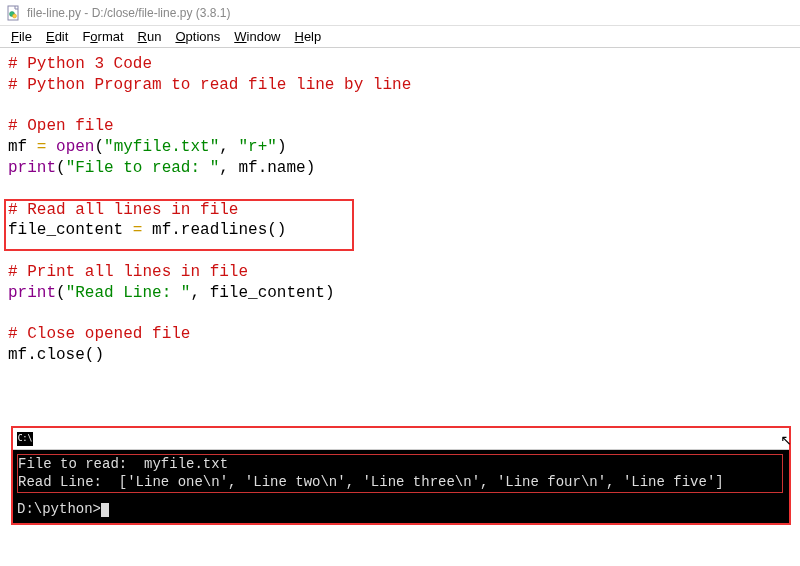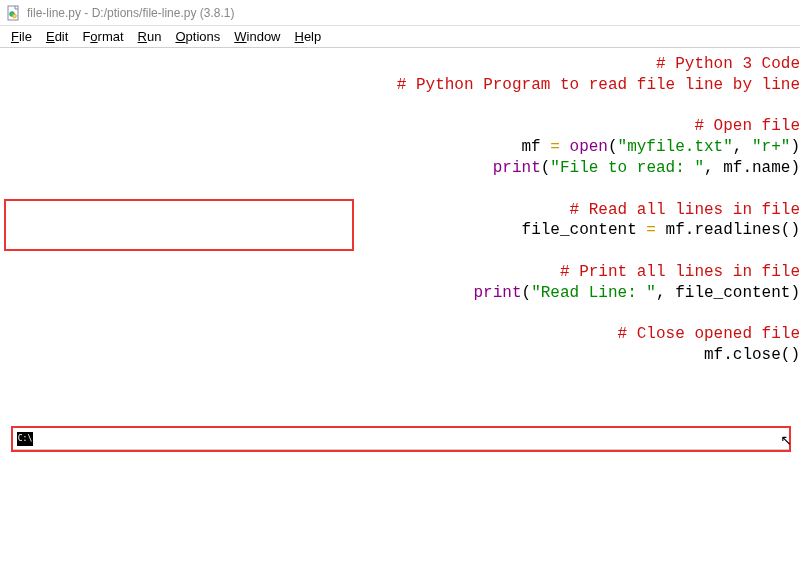--- a/index.html
+++ b/index.html
@@ -41,27 +41,26 @@
       text-align: right;
     }
     .menu-item {
       padding: 2px 7px;
       font-size: 13px;
       color: #000;
       cursor: default;
     }
     .menu-item u { text-decoration: underline; }
     .editor {
-      padding: 6px 0 6px 8px;
+      padding: 6px 19px 6px 8px;
       font-family: "Courier New", monospace;
       font-size: 16px;
       line-height: 1.3;
       white-space: pre;
       position: relative;
-      text-align: right;
     }
     .comment { color: #c11; }
     .kw { color: #c90; }
     .builtin { color: #808; }
     .str { color: #080; }
     .ident { color: #000; }
     .highlight-box {
       position: absolute;
       border: 2px solid #e33;
       background: transparent;
@@ -132,21 +131,21 @@
 
 <div class="title-bar">
   <span class="title-icon">
     <svg width="16" height="16" viewBox="0 0 16 16">
       <rect x="2" y="1" width="10" height="14" fill="#fff" stroke="#88a" stroke-width="1"></rect>
       <path d="M9 1 L9 4 L12 4" fill="none" stroke="#88a" stroke-width="1"></path>
       <circle cx="6" cy="9" r="2.5" fill="#3b7" stroke="#286" stroke-width="0.5"></circle>
       <circle cx="8.5" cy="11" r="2" fill="#fc4" stroke="#c92" stroke-width="0.5"></circle>
     </svg>
   </span>
-  <span class="title-text">file-line.py - D:/ptions/file-line.py (3.8.1)</span>
+  <span class="title-text">file-line.py - D:/close/file-line.py (3.8.1)</span>
 </div>
 
 <div class="menu-bar">
   <span class="menu-item"><u>F</u>ile</span>
   <span class="menu-item"><u>E</u>dit</span>
   <span class="menu-item">F<u>o</u>rmat</span>
   <span class="menu-item"><u>R</u>un</span>
   <span class="menu-item"><u>O</u>ptions</span>
   <span class="menu-item"><u>W</u>indow</span>
   <span class="menu-item"><u>H</u>elp</span>
@@ -168,15 +167,17 @@
 
 <span class="comment"># Close opened file</span>
 <span class="ident">mf.close()</span></div>
   <div class="highlight-box box1"></div>
 </div>
 
 <div class="terminal-wrap">
   <div class="terminal-title">
     <span class="terminal-icon">C:\</span>
   </div>
+  <div class="terminal-body"><div class="terminal-inner-box"><span>File to read:  myfile.txt</span>
+<span>Read Line:  ['Line one\n', 'Line two\n', 'Line three\n', 'Line four\n', 'Line five']</span></div><span>D:\python&gt;</span><span class="cursor"></span></div>
 </div>
 
 <span class="mouse-cursor">↖</span>
 
 </body></html>

